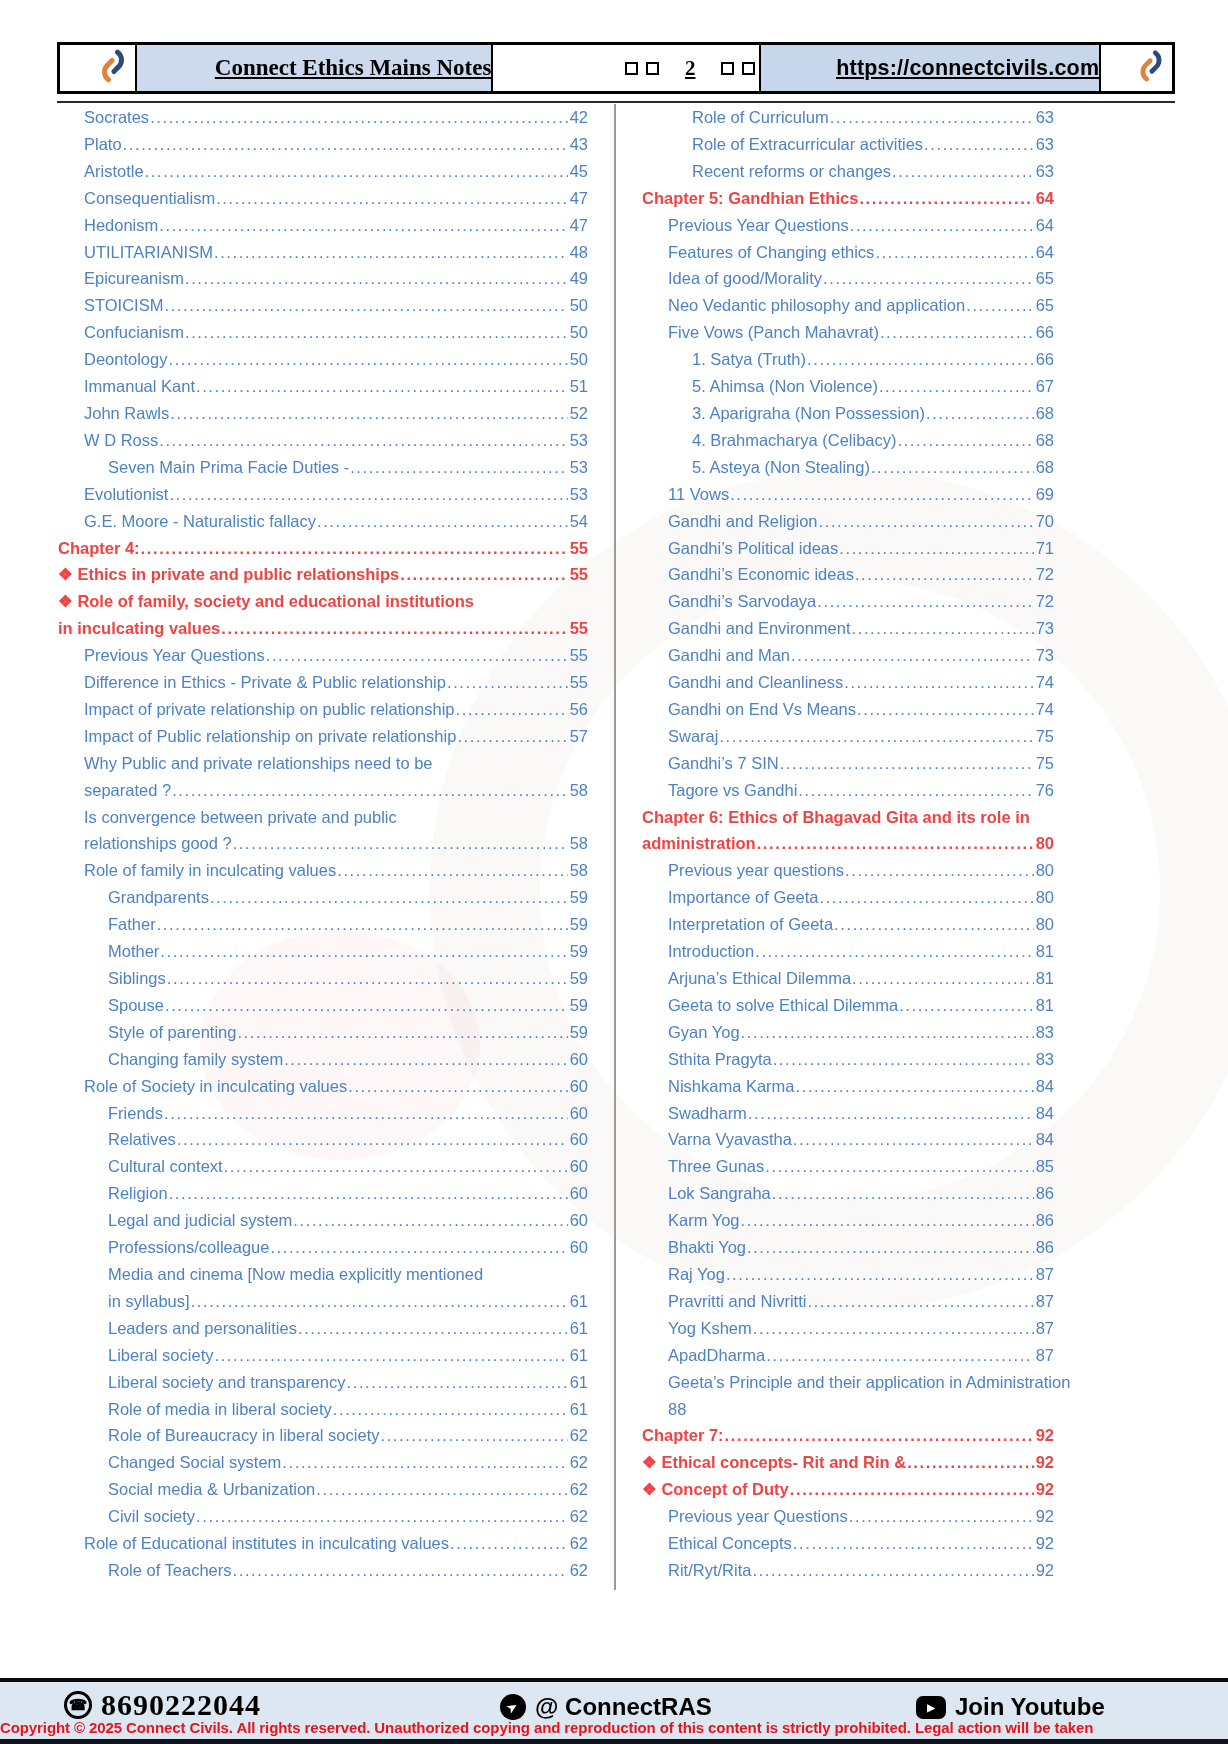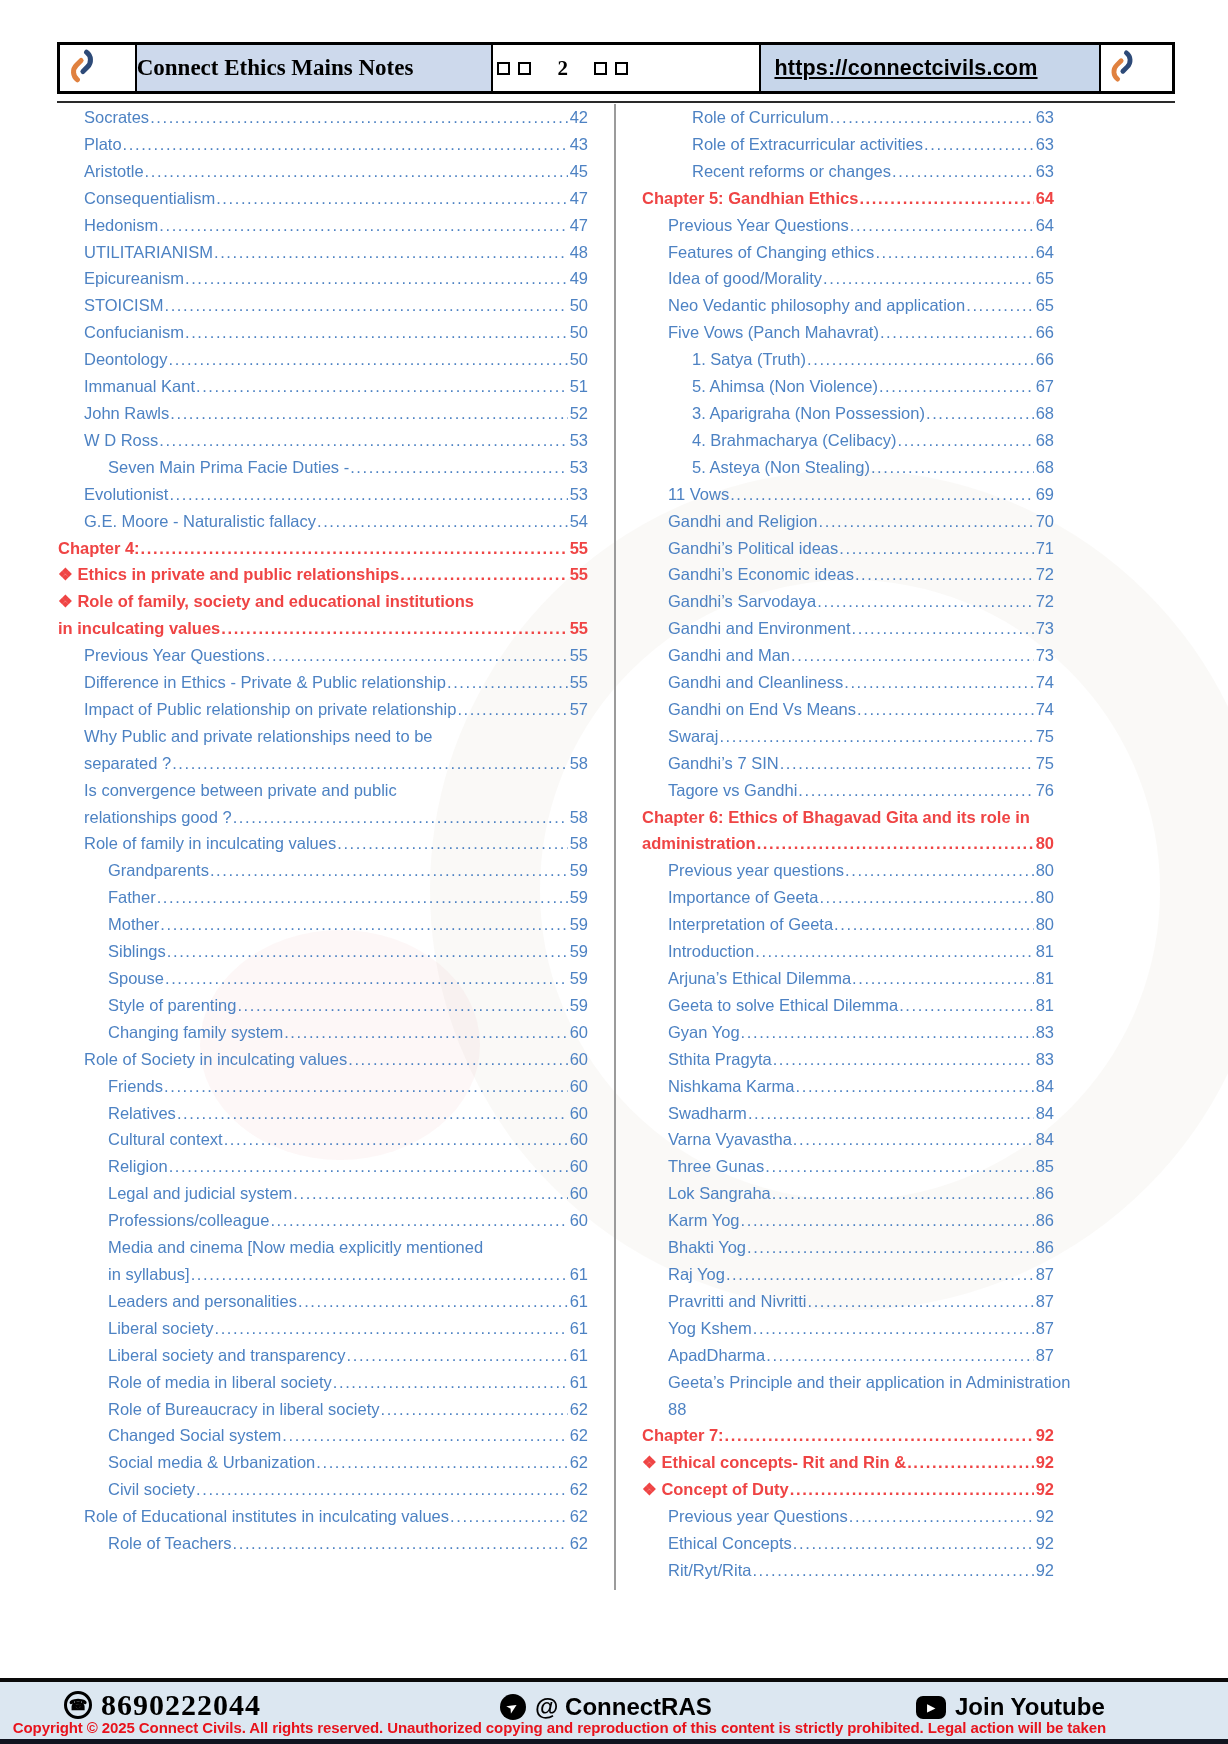--- a/index.html
+++ b/index.html
@@ -9,21 +9,21 @@
   }
   
   .wm-ring{position:absolute;left:430px;top:470px;width:620px;height:620px;
     border:110px solid rgba(205,192,178,0.10);border-radius:50%;}
   .wm-blob{position:absolute;left:200px;top:930px;width:280px;height:230px;
     background:rgba(236,196,196,0.13);border-radius:50%;}
   
   .header{position:absolute;left:57px;top:42px;width:1118px;height:52px;
     border:3px solid #000;display:flex;box-sizing:border-box;background:#fff;}
   .hcell{border-right:2.5px solid #000;display:flex;align-items:center;
-    justify-content:flex-start;box-sizing:border-box;height:100%;}
+    justify-content:flex-end;box-sizing:border-box;height:100%;text-decoration:underline;}
   .hcell:last-child{border-right:none;}
   .logo-cell{width:77px;background:#fff;}
   .logo-cell.right{width:71px;}
   .title-cell{width:358px;background:#cdd9ec;}
   .title-text{font-family:"Liberation Serif",serif;font-weight:bold;font-size:23px;color:#000;}
   .center-cell{width:269px;background:#fff;}
   .sq{width:13px;height:13px;border:2px solid #000;box-sizing:border-box;margin:0 4px;}
   .hpage{font-family:"Liberation Serif",serif;font-weight:bold;font-size:21px;color:#000;margin:0 22px;}
   .url-cell{width:341px;background:#c7d6ea;padding-left:13px;}
   .url-text{font-weight:bold;font-size:21.5px;color:#000;text-decoration:underline;letter-spacing:0.2px;}
@@ -50,21 +50,21 @@
   .phone-number{font-family:"Liberation Serif",serif;font-weight:bold;font-size:30px;letter-spacing:1px;}
   .phone-icon{width:28px;height:28px;border:3px solid #000;border-radius:50%;display:flex;
     align-items:center;justify-content:center;font-size:15px;box-sizing:border-box;}
   #contact-telegram{left:500px;top:1693px;font-size:24px;}
   .tg-icon{width:26px;height:26px;border-radius:50%;background:#000;color:#fff;display:flex;
     align-items:center;justify-content:center;font-size:12px;}
   .tg-glyph{display:inline-block;transform:rotate(-32deg) translateX(-1px);}
   #contact-youtube{left:916px;top:1693px;font-size:24px;}
   .yt-icon{width:30px;height:23px;border-radius:7px;background:#000;color:#fff;display:flex;
     align-items:center;justify-content:center;font-size:10px;}
-  .copyright{position:absolute;left:0;top:1719px;width:1106px;text-align:right;
+  .copyright{position:absolute;left:0;top:1719px;width:1106px;text-align:left;
     color:#e8131c;font-weight:bold;font-size:15px;letter-spacing:-0.1px;}
   .bottom-strip{position:absolute;left:0;top:1739px;width:1228px;height:5px;background:#10141f;}
 </style>
 </head>
 <body>
 
 <div class="wm-ring"></div>
 <div class="wm-blob"></div>
 
 <div class="header">
@@ -245,20 +245,27 @@
     </div>
     <div class="entry lv1">
       <div class="row">
         <span class="lab">Difference in Ethics - Private &amp; Public relationship</span>
         <span class="lead"></span>
         <span class="pg">55</span>
       </div>
     </div>
     <div class="entry lv1">
       <div class="row">
+        <span class="lab">Impact of private relationship on public relationship</span>
+        <span class="lead"></span>
+        <span class="pg">56</span>
+      </div>
+    </div>
+    <div class="entry lv1">
+      <div class="row">
         <span class="lab">Impact of Public relationship on private relationship</span>
         <span class="lead"></span>
         <span class="pg">57</span>
       </div>
     </div>
     <div class="entry lv1">
       <div class="pre">Why Public and private relationships need to be</div>
       <div class="row">
         <span class="lab">separated ?</span>
         <span class="lead"></span>

